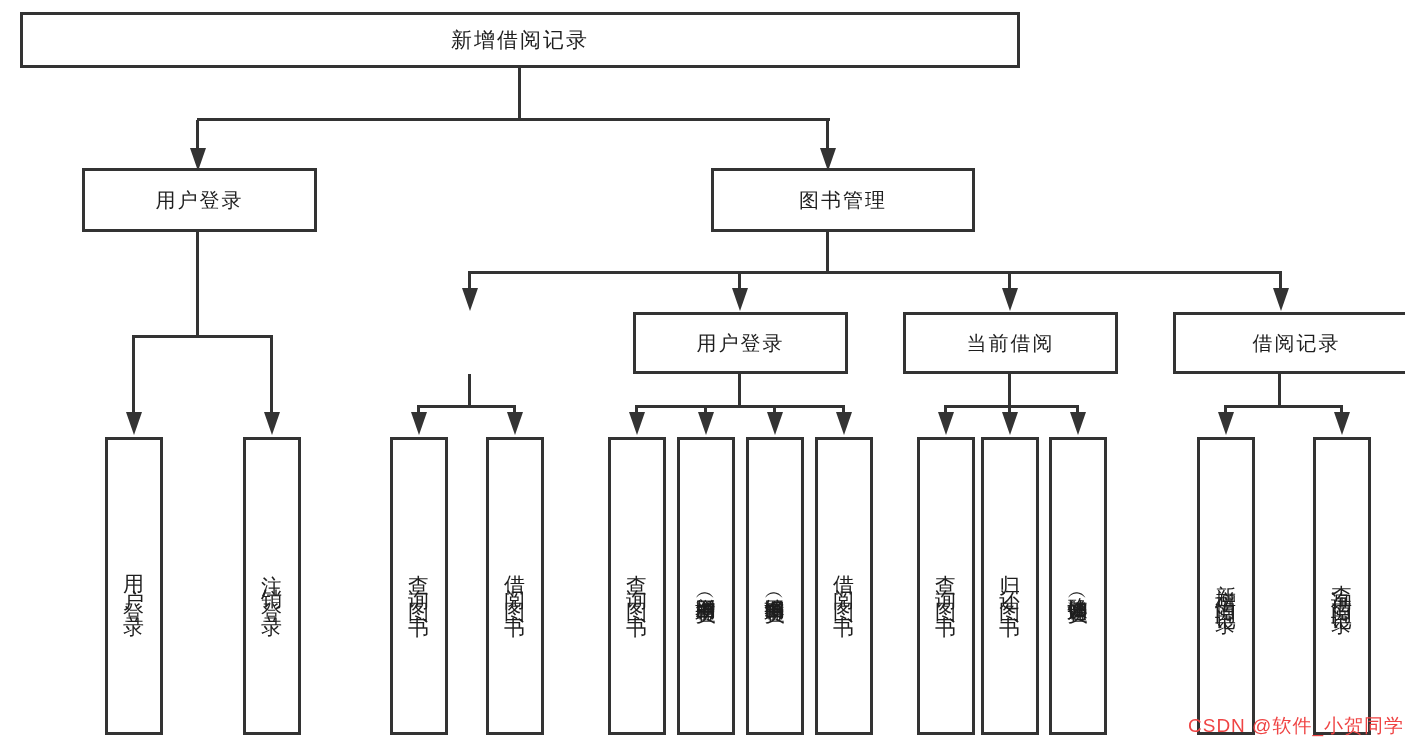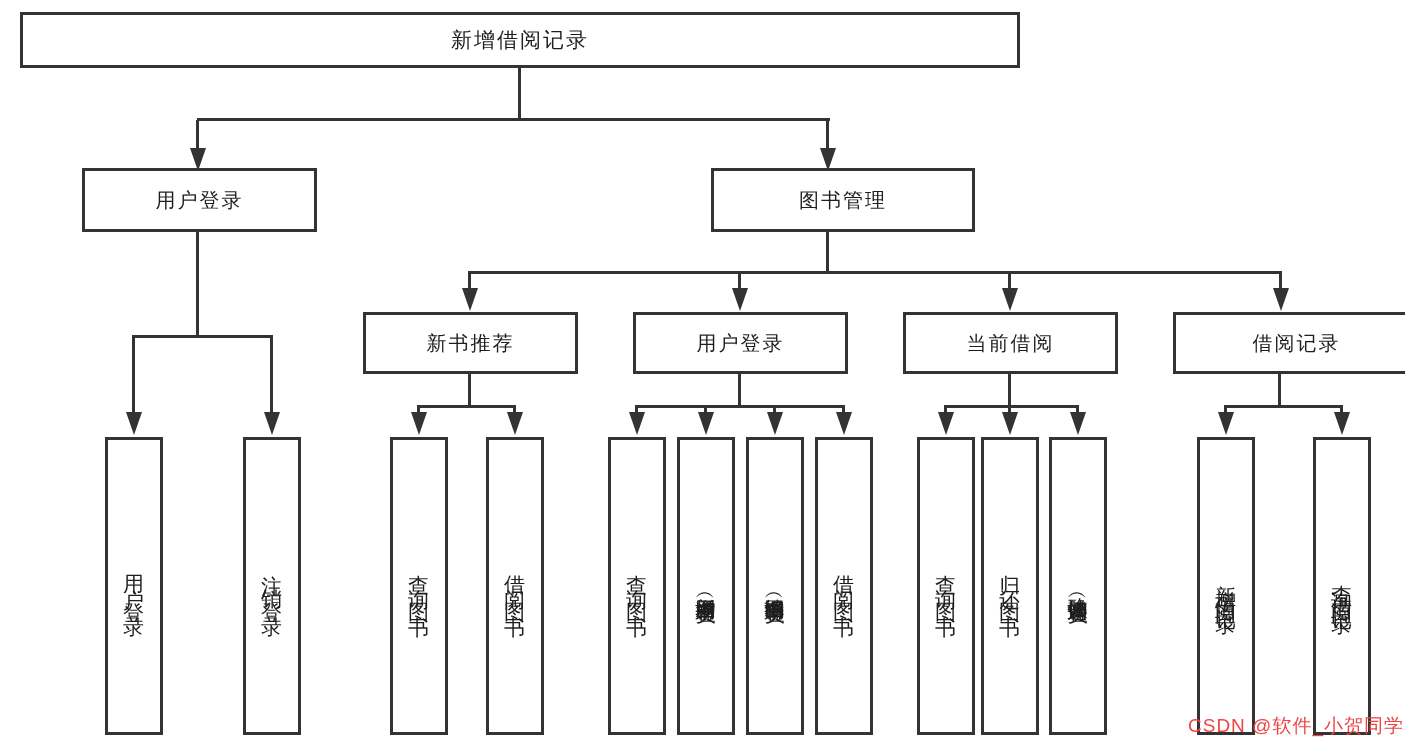--- a/index.html
+++ b/index.html
@@ -39,21 +39,20 @@
 <body>
 
 <div class="canvas">
 
   <div class="box root-box" style="left:20px; top:12px; width:1000px; height:56px;">新增借阅记录</div>
 
   <div class="box" style="left:82px; top:168px; width:235px; height:64px;">用户登录</div>
 
   <div class="box" style="left:711px; top:168px; width:264px; height:64px;">图书管理</div>
 
-  <div class="box" style="left:363px; top:312px; width:215px; height:62px;">新书推荐</div>
 
   <div class="box" style="left:633px; top:312px; width:215px; height:62px;">用户登录</div>
 
   <div class="box" style="left:903px; top:312px; width:215px; height:62px;">当前借阅</div>
 
   <div class="box" style="left:1173px; top:312px; width:247px; height:62px;">借阅记录</div>
 
   <div class="vbox t4" style="left:105px;">用户登录</div>
   <div class="vbox t4" style="left:243px;">注销登录</div>
 

